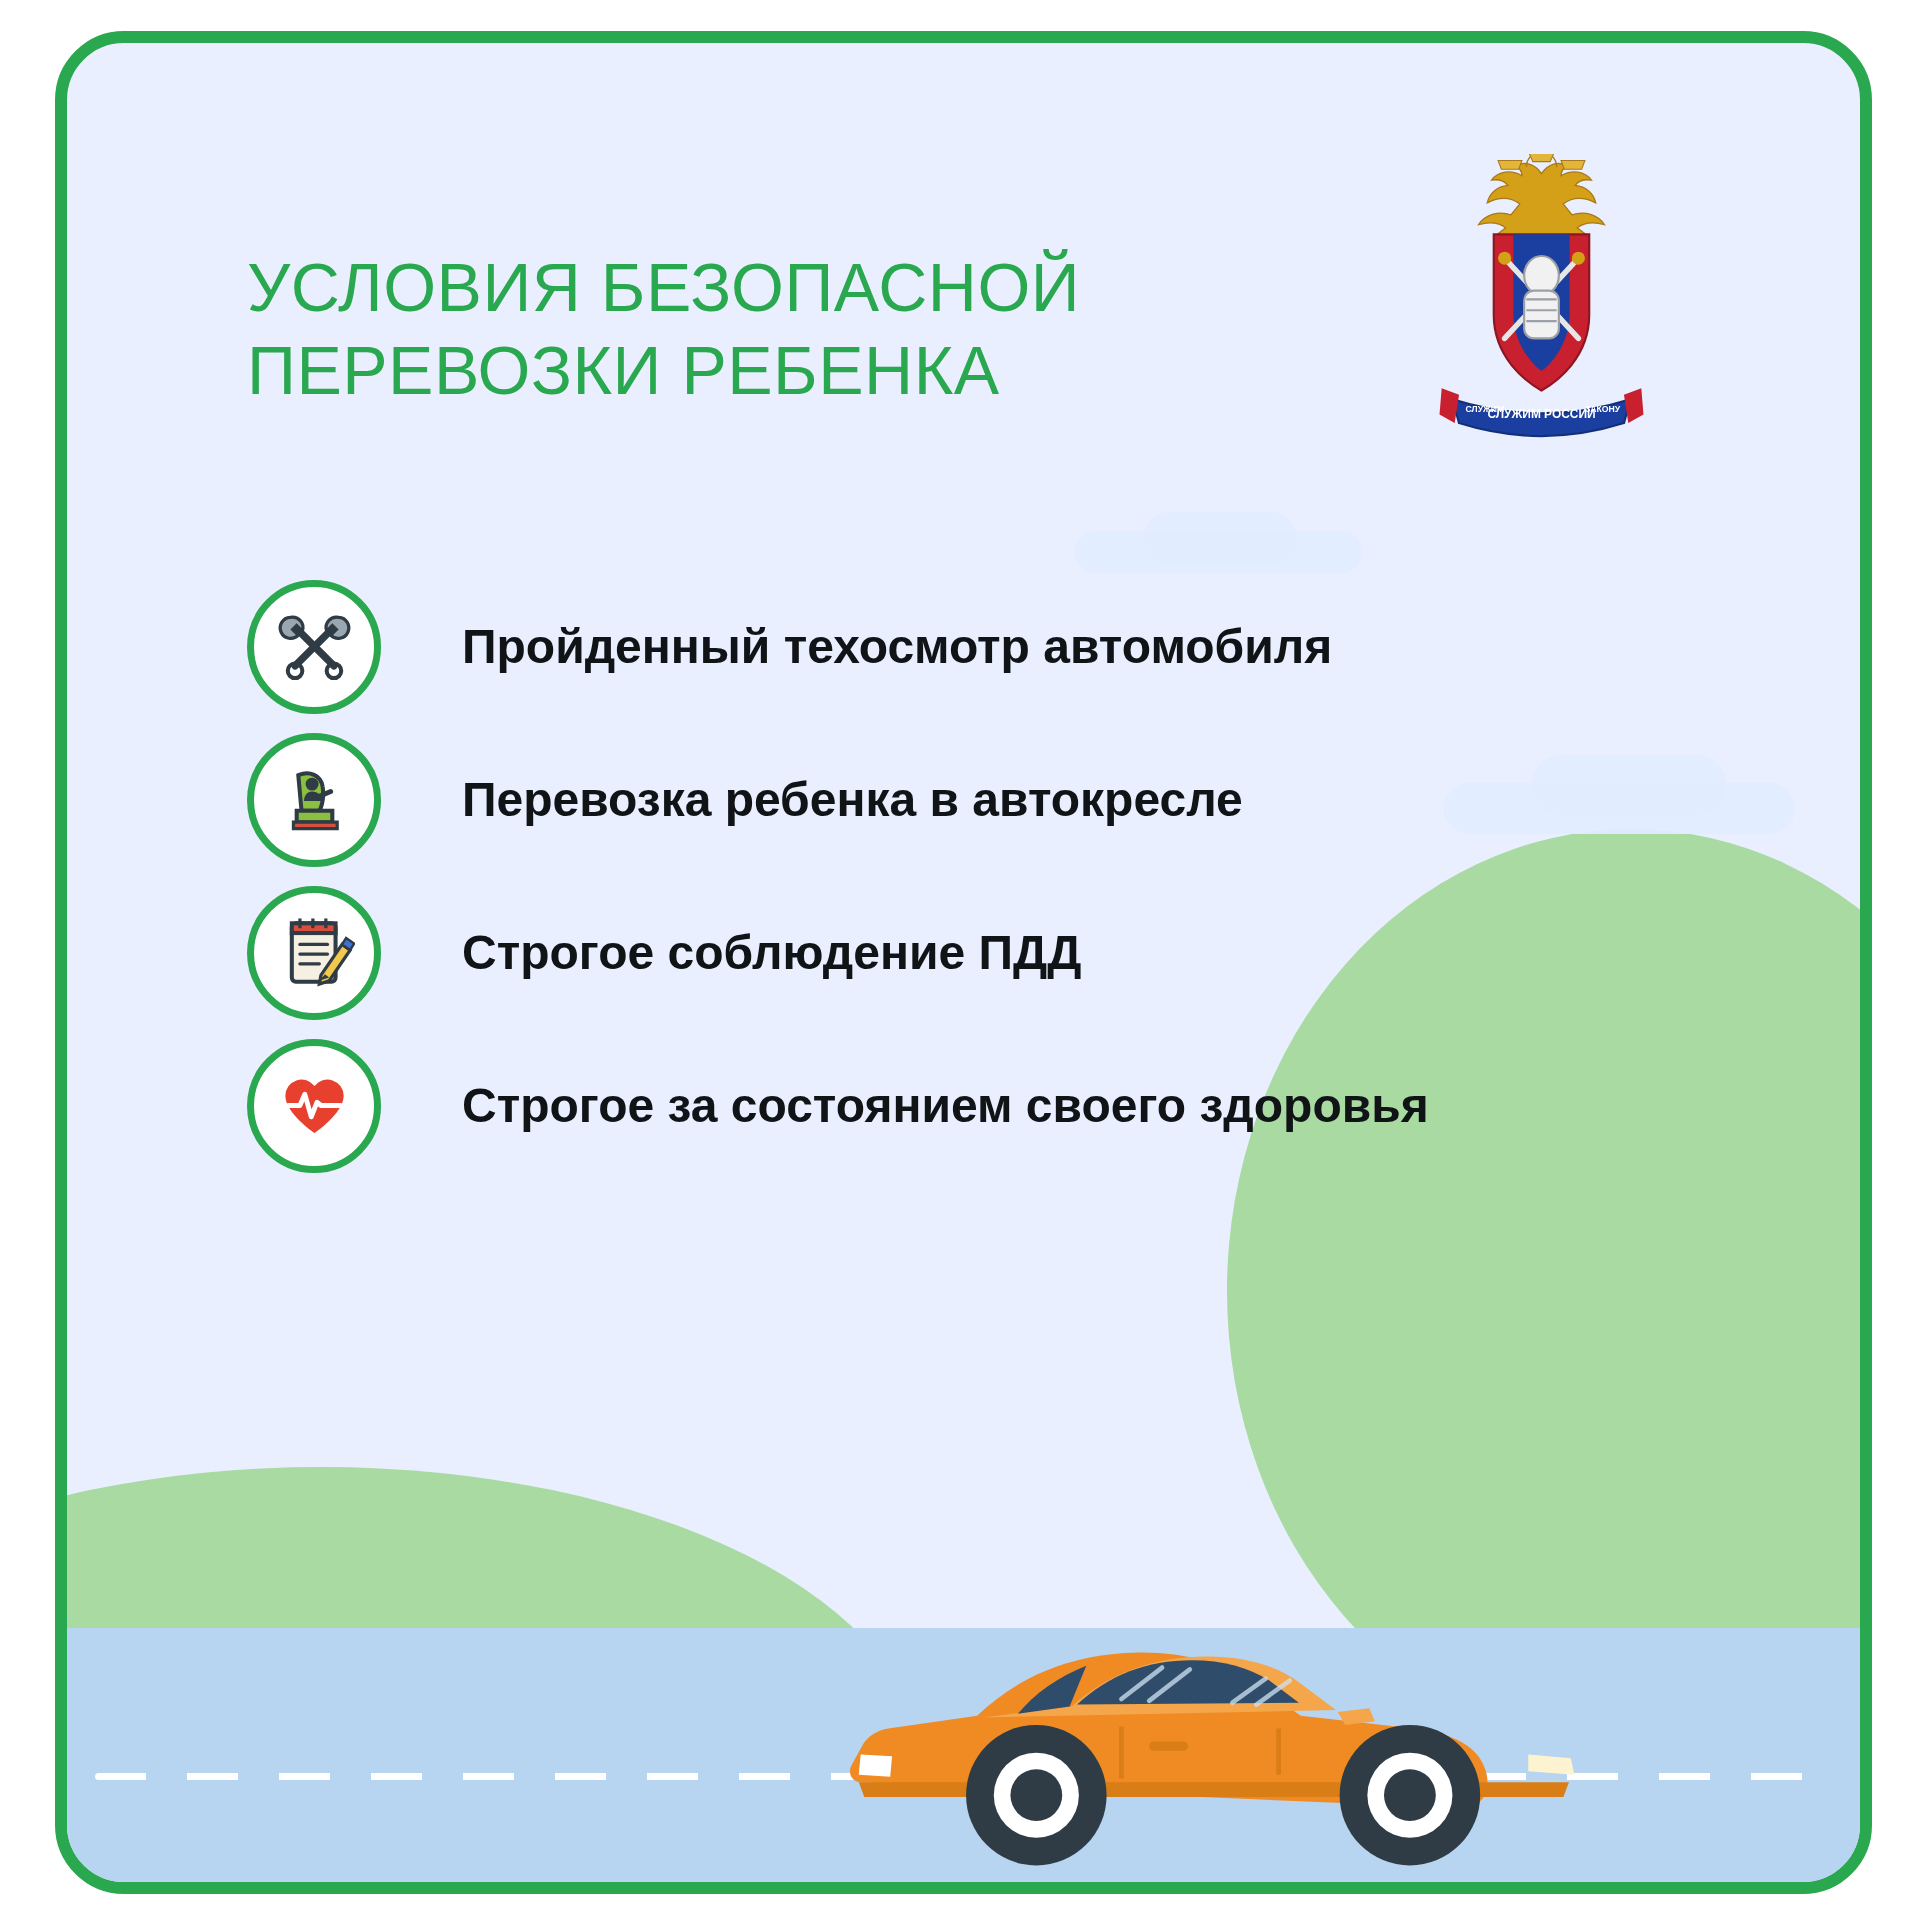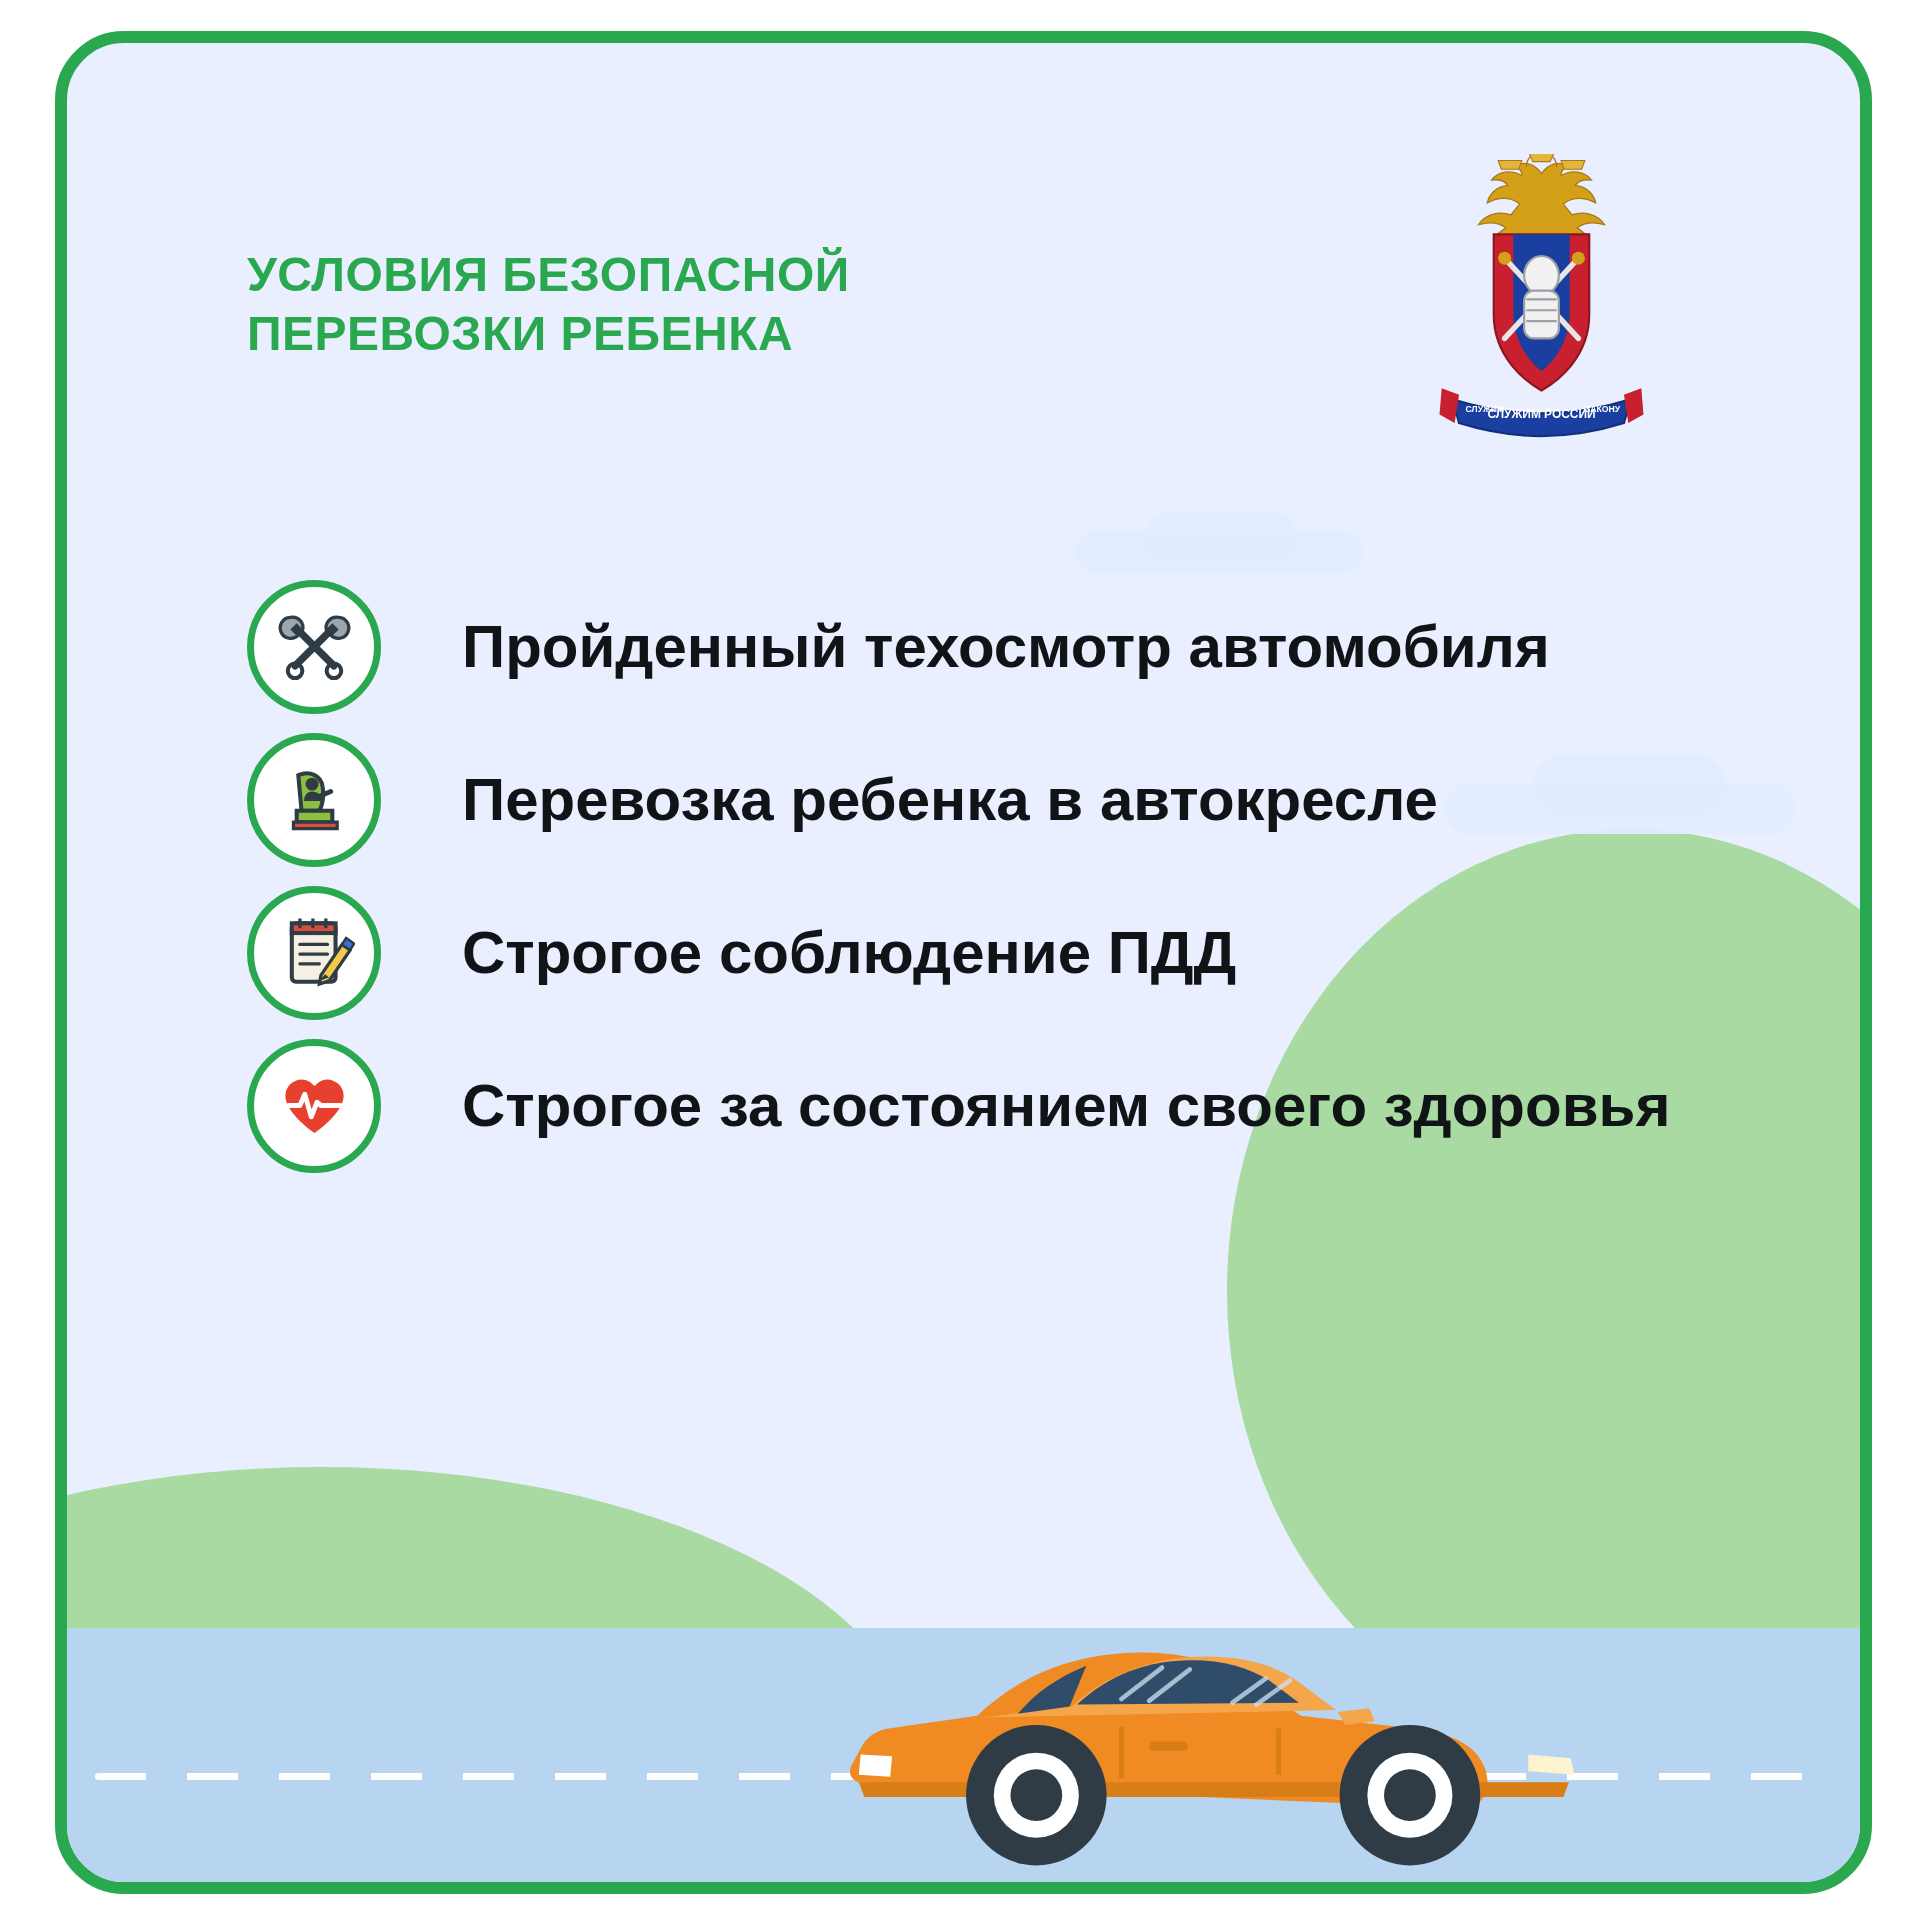--- a/index.html
+++ b/index.html
@@ -90,22 +90,22 @@
   .cloud-2 { left: 1377px; top: 740px; width: 351px; height: 51px; }
   .cloud-2b { left: 1465px; top: 712px; width: 194px; height: 60px; border-radius: 55px; }
 
   
   .title {
     position: absolute;
     left: 180px;
     top: 203px;
     width: 1072px;
     color: #2aa84f;
-    font-size: 48px;
-    font-weight: bold;
+    font-size: 68px;
+    font-weight: normal;
     line-height: 1.22;
     letter-spacing: 0.5px;
     text-transform: uppercase;
     white-space: pre-line;
   }
 
   .emblem {
     position: absolute;
     right: 210px;
     top: 111px;
@@ -134,21 +134,21 @@
     background: #ffffff;
     border: 7.9px solid #2aa84f;
     box-sizing: border-box;
     display: flex;
     align-items: center;
     justify-content: center;
   }
   .badge svg { width: 81px; height: 81px; display: block; }
   .row-label {
     margin-left: 81px;
-    font-size: 60px;
+    font-size: 48px;
     font-weight: bold;
     color: #111417;
     line-height: 1.15;
   }
 
   
   .car {
     position: absolute;
     left: 777px;
     top: 1521px;

